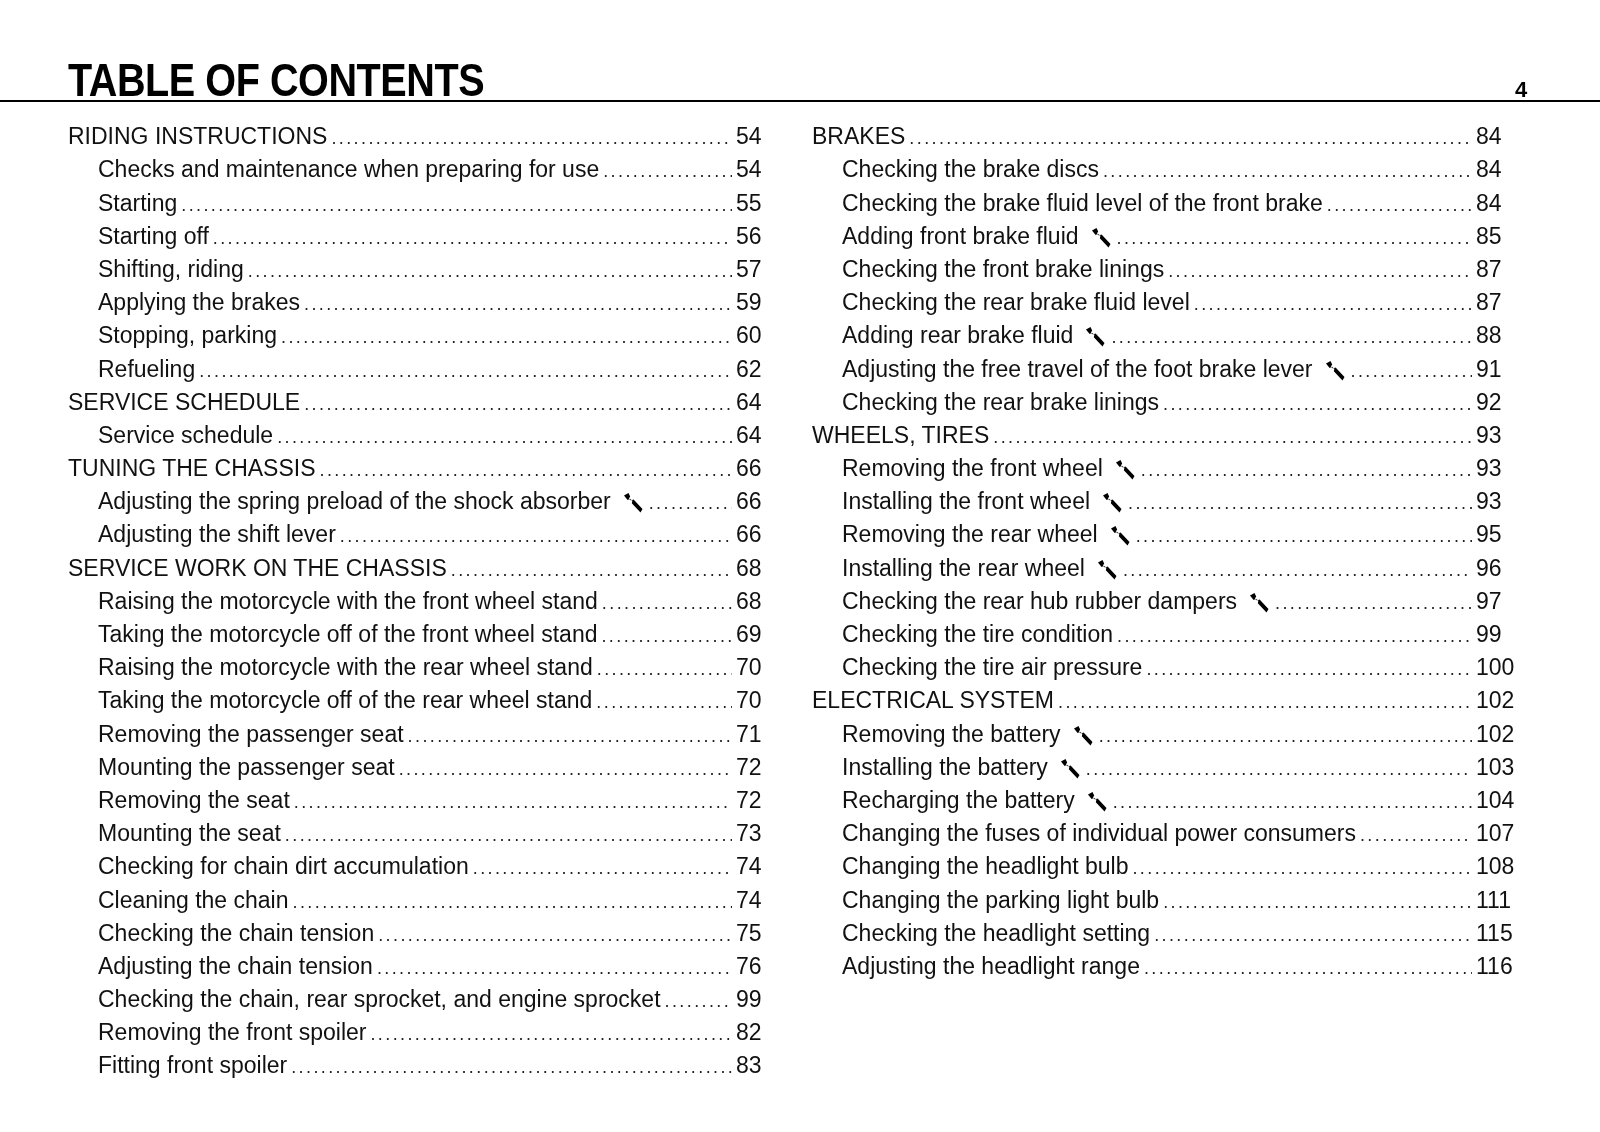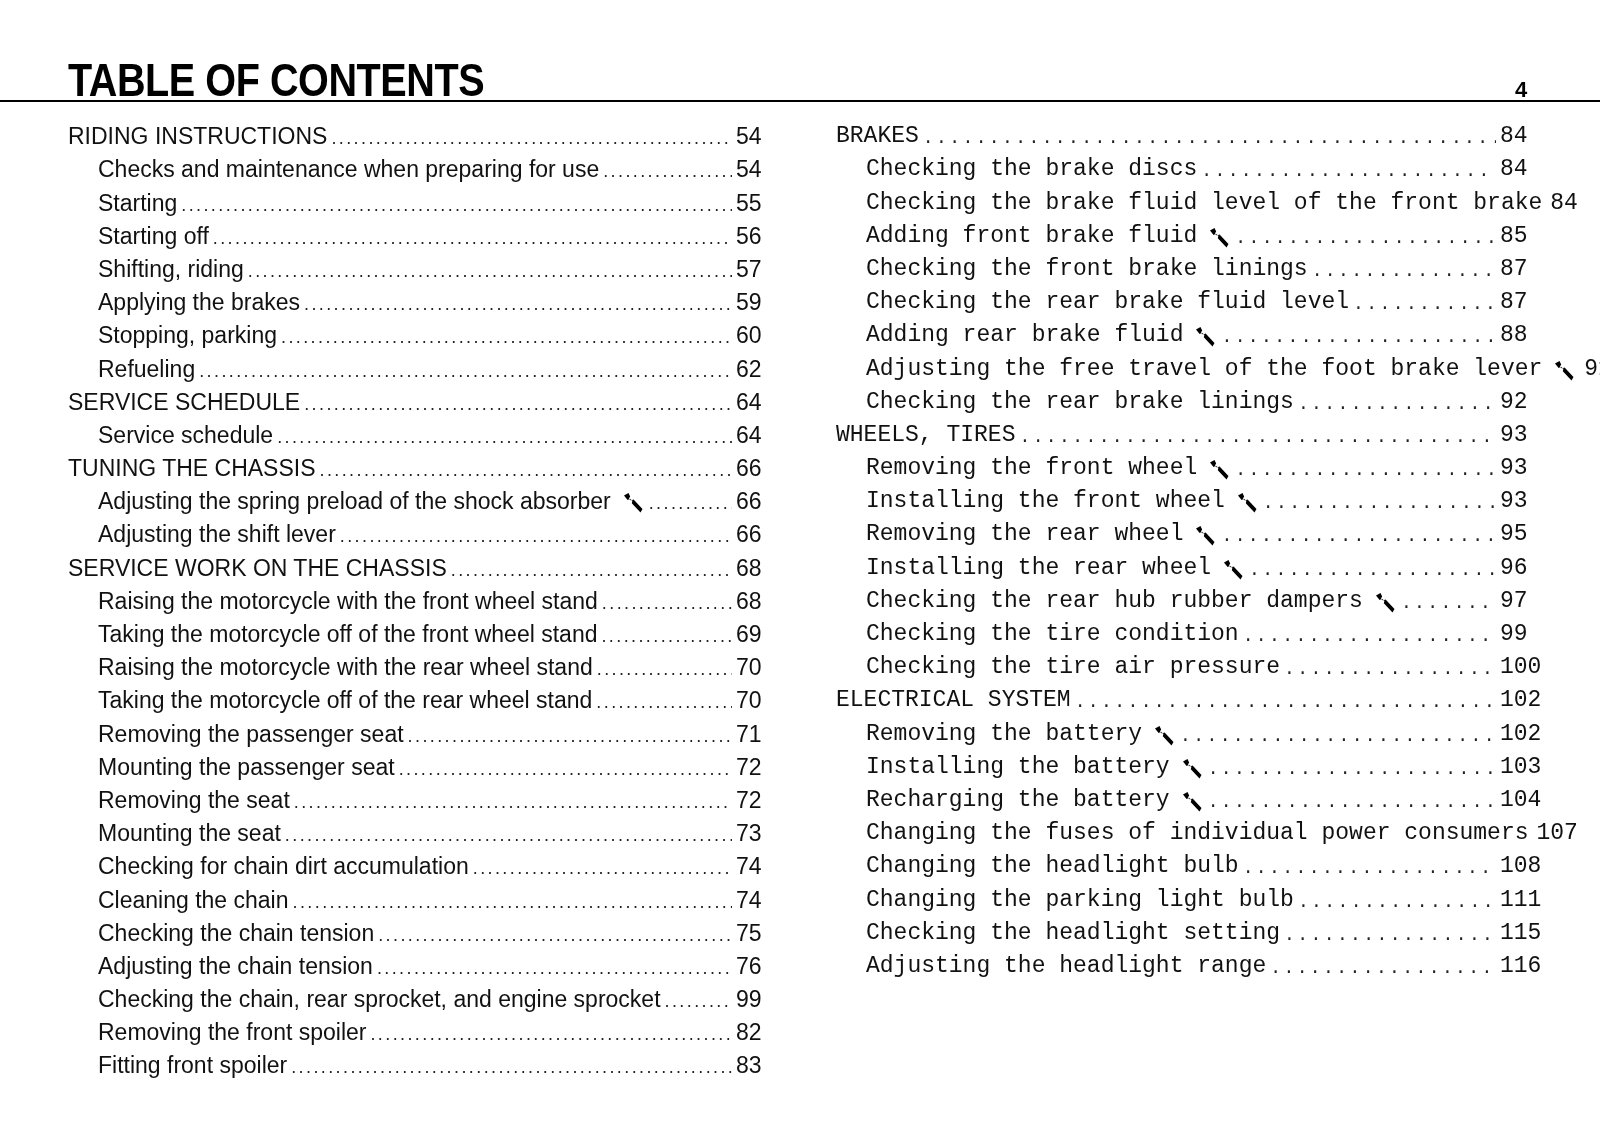--- a/index.html
+++ b/index.html
@@ -3,21 +3,21 @@
 <meta charset="utf-8">
 <style>
   html, body { margin:0; padding:0; background:#ffffff; }
   body { width:1600px; height:1132px; position:relative; overflow:hidden; color:#111; font-family:"Liberation Sans", sans-serif; }
   .header { position:absolute; left:0; top:0; width:1600px; height:86px;margin-top:17px; }
   .title { position:absolute; left:68px; top:40px; font-family:"Liberation Sans", sans-serif; font-weight:bold; font-size:46px; letter-spacing:-0.5px; line-height:46px; transform:scaleX(0.86); transform-origin:left top; color:#000; }
   .rule { position:absolute; left:0; top:83px; width:1600px; height:2px; background:#000; }
   .pagenum { position:absolute; left:1515px; top:62px; font-size:22px; font-weight:bold; line-height:22px; color:#000; }
   .col { position:absolute; top:117px; }
   .col.left { left:68px; width:716px; }
-  .col.right { left:836px; width:712px;font-family:Liberation Mono, monospace; }
+  .col.right { left:812px; width:712px; }
   .row { display:flex; align-items:flex-end; height:33.2px; font-size:23px; line-height:28px; white-space:nowrap; }
   .row.sub { padding-left:30px; }
   .row .label { flex:0 0 auto;text-align:right; }
   .row .tool { flex:0 0 auto; margin-left:10px; font-size:20px; display:inline-flex; align-items:center; }
   .row .tool svg { width:24px; height:24px; }
   .row .dots { flex:1 1 auto; overflow:hidden; margin:0 4px 0 4px; letter-spacing:2.4px; color:#222; font-size:18px; line-height:24px; }
   .row .dots::before { content:"................................................................................................................................................................................................................................"; }
   .row .page { flex:0 0 48px; text-align:left; }
 </style>
 </head>

